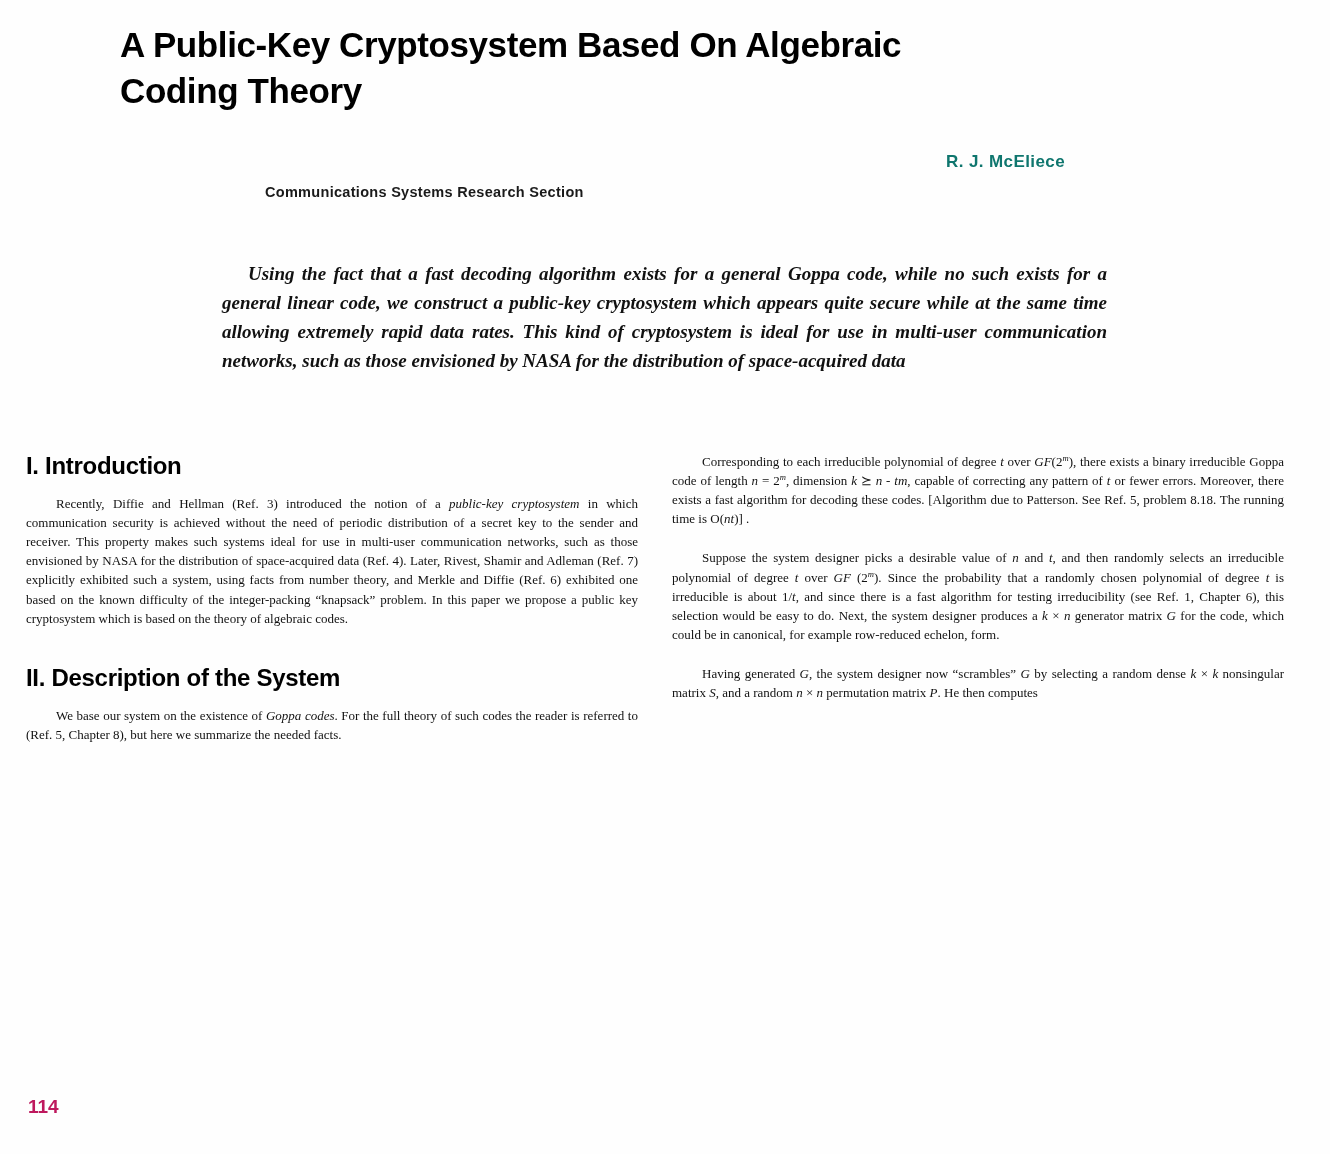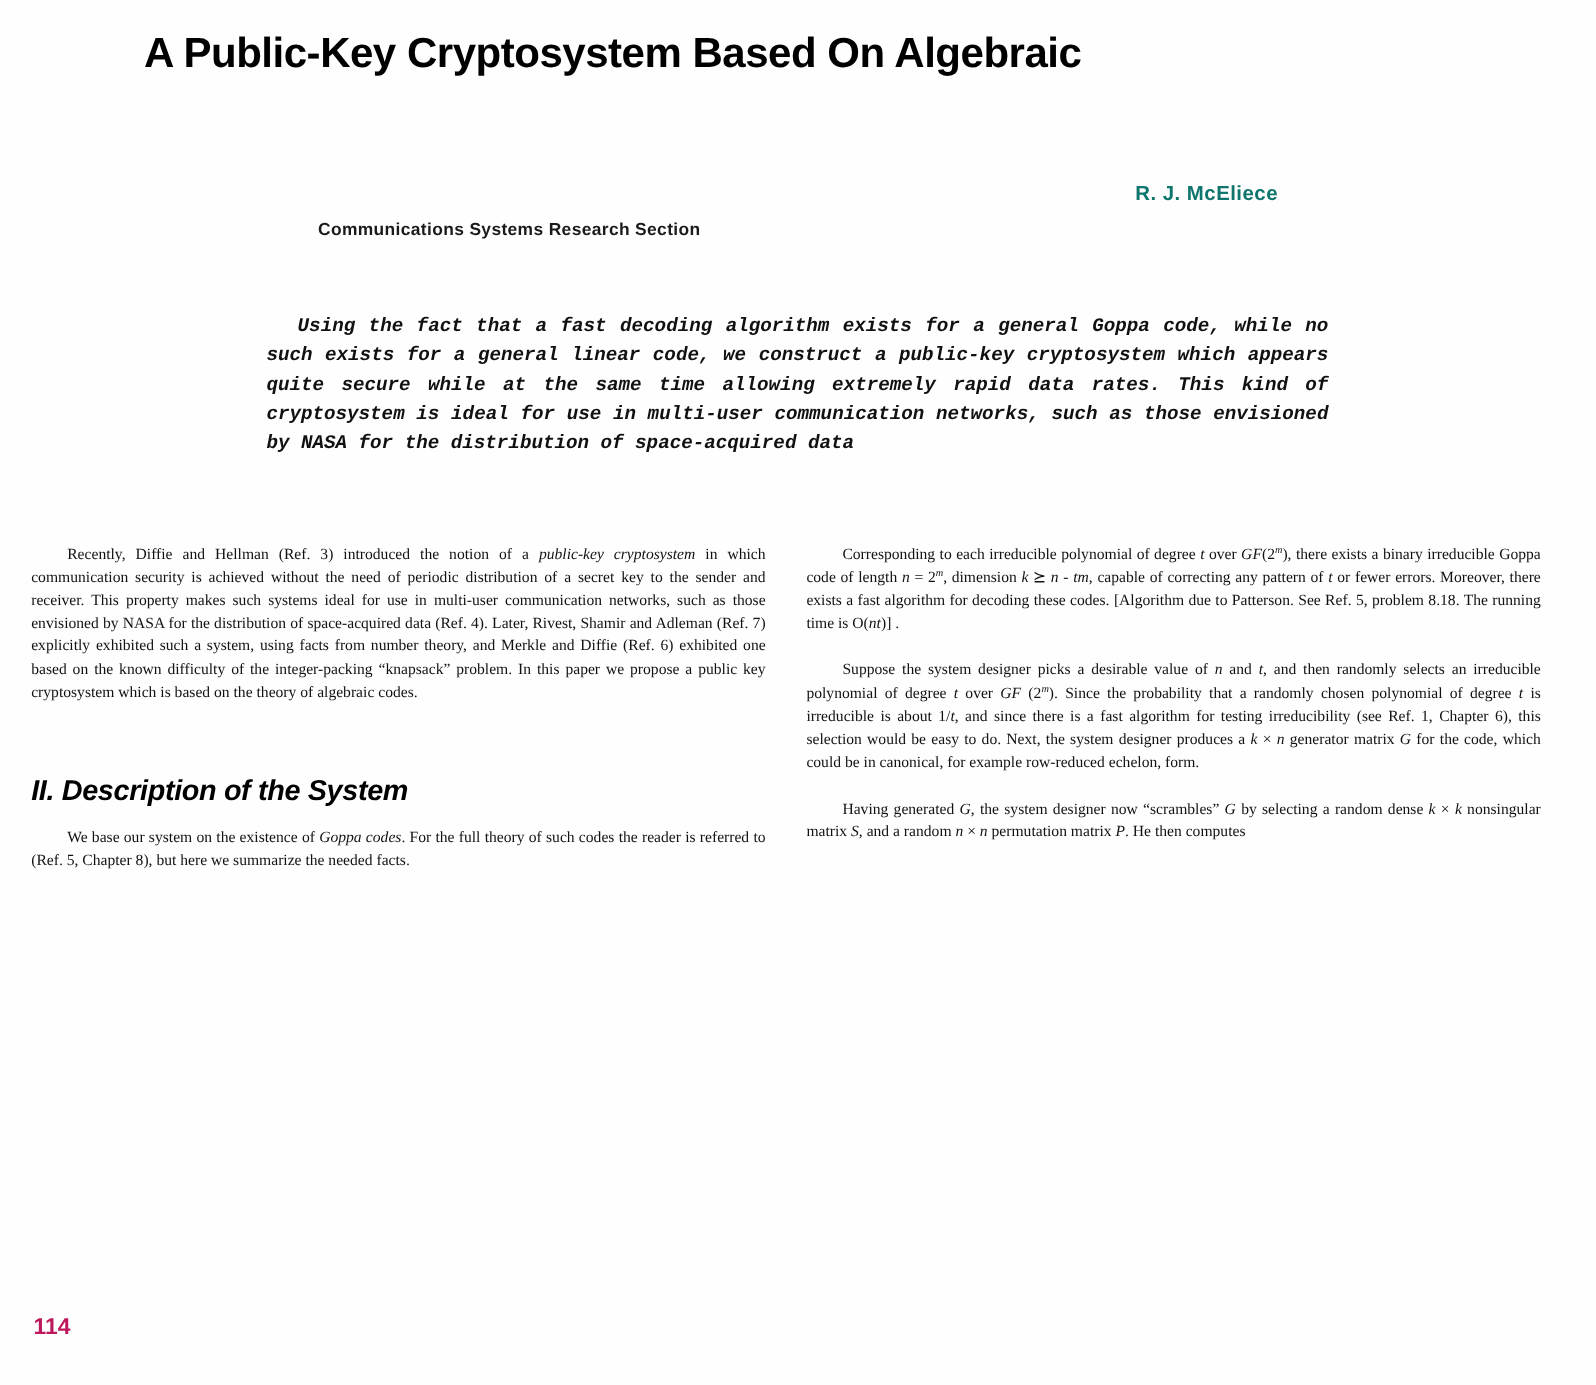--- a/index.html
+++ b/index.html
@@ -61,24 +61,24 @@
     letter-spacing: 0.3px;
     color: #1a1a1a;
   }
 
   
   .abstract {
     position: absolute;
     left: 222px;
     top: 260px;
     width: 885px;
-    font-family: Liberation Mono, monospace;
+    font-family: Liberation Serif, serif;
     font-weight: bold;
     font-style: italic;
-    font-size: 16px;
+    font-size: 19px;
     line-height: 1.52;
     text-align: justify;
     text-indent: 26px;
     color: #111;
   }
 
   
   .col {
     position: absolute;
     top: 452px;
@@ -88,21 +88,21 @@
   .col-right { left: 672px; }
 
   h2.section {
     font-family: "Liberation Sans", sans-serif;
     font-weight: bold;
     font-size: 24px;
     letter-spacing: -0.3px;
     margin: 0 0 14px 0;
     color: #000;
   }
-  h2.section.second { margin-top: 60px; font-style: italic; }
+  h2.section.second { margin-top: 36px; }
 
   p.body {
     margin: 0 0 20px 0;
     font-family: "Liberation Serif", serif;
     font-size: 13px;
     line-height: 1.47;
     text-align: justify;
     text-indent: 30px;
     color: #111;
   }
@@ -130,29 +130,31 @@
     color: #be185d;
   }
 </style>
 </head>
 <body>
 
 <div class="page">
 
   <div class="title">
     <div>A Public-Key Cryptosystem Based On Algebraic</div>
+    <div>Coding Theory</div>
   </div>
 
   <div class="author">R. J. McEliece</div>
   <div class="affiliation">Communications Systems Research Section</div>
 
   <div class="abstract">Using the fact that a fast decoding algorithm exists for a general Goppa code, while no such exists for a general linear code, we construct a public-key cryptosystem which appears quite secure while at the same time allowing extremely rapid data rates. This kind of cryptosystem is ideal for use in multi-user communication networks, such as those envisioned by NASA for the distribution of space-acquired data</div>
 
   <div class="col col-left">
 
+    <h2 class="section">I. Introduction</h2>
 
     <p class="body"><span>Recently, Diffie and Hellman (Ref. 3) introduced the notion of a </span><i>public-key cryptosystem</i><span> in which communication security is achieved without the need of periodic distribution of a secret key to the sender and receiver. This property makes such systems ideal for use in multi-user communication networks, such as those envisioned by NASA for the distribution of space-acquired data (Ref. 4). Later, Rivest, Shamir and Adleman (Ref. 7) explicitly exhibited such a system, using facts from number theory, and Merkle and Diffie (Ref. 6) exhibited one based on the known difficulty of the integer-packing “knapsack” problem. In this paper we propose a public key cryptosystem which is based on the theory of algebraic codes.</span></p>
 
     <h2 class="section second">II. Description of the System</h2>
 
     <p class="body"><span>We base our system on the existence of </span><i>Goppa codes</i><span>. For the full theory of such codes the reader is referred to (Ref. 5, Chapter 8), but here we summarize the needed facts.</span></p>
 
   </div>
 
   <div class="col col-right">

